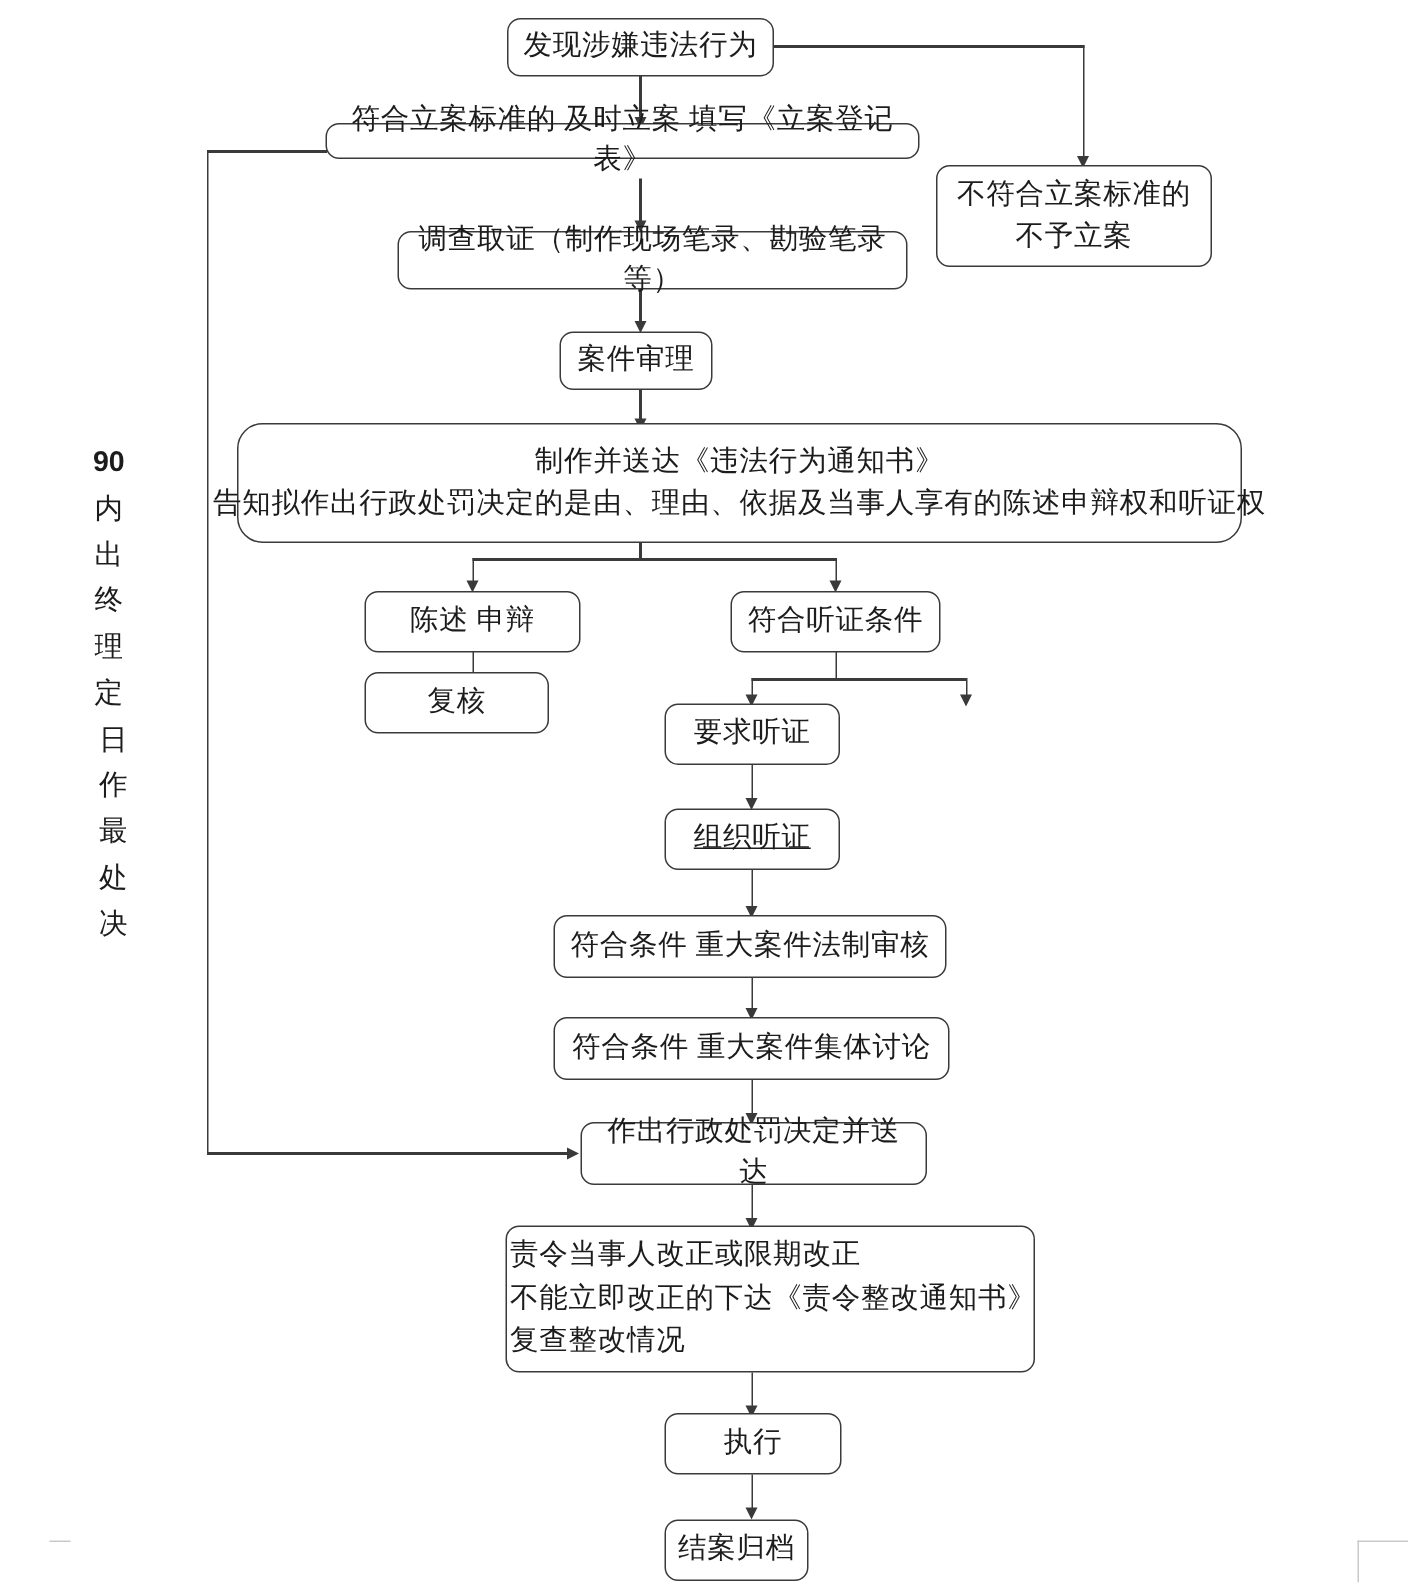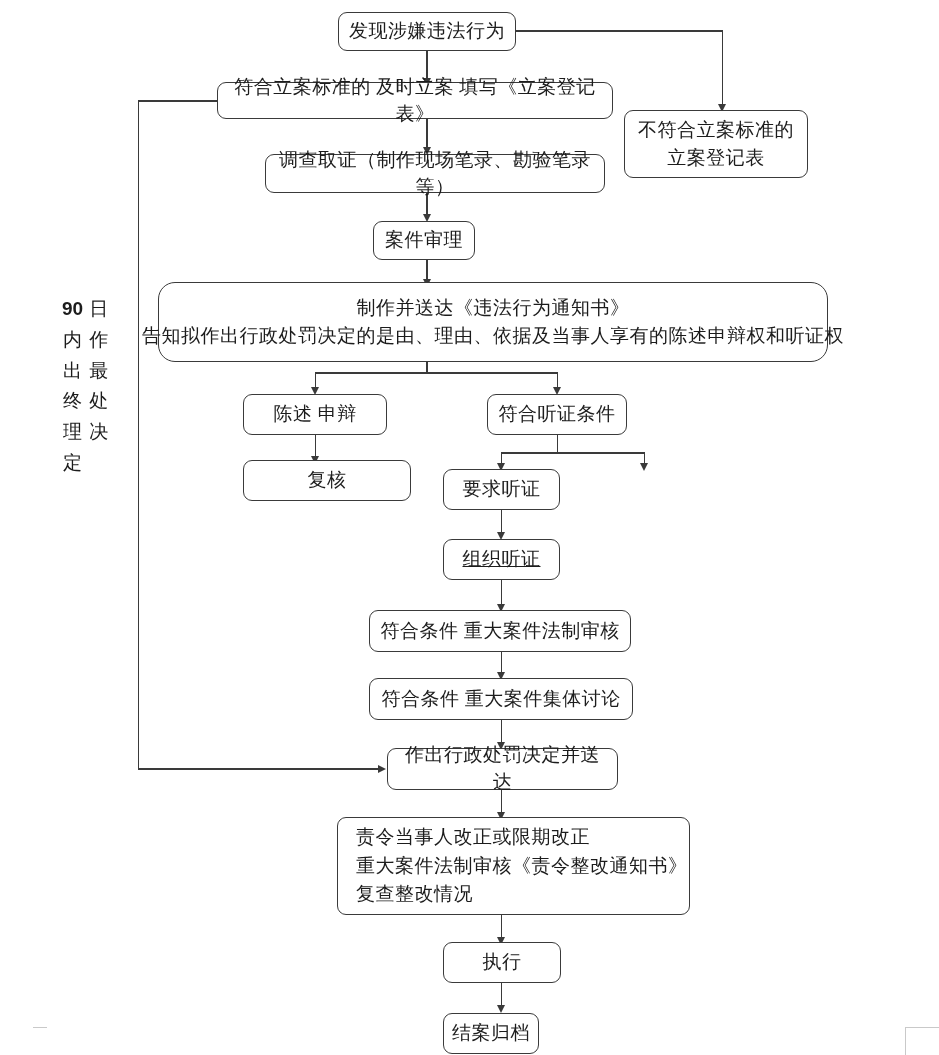--- a/index.html
+++ b/index.html
@@ -28,21 +28,21 @@
     justify-content: center;
     text-align: center;
     font-size: 19px;
     line-height: 1.42;
     letter-spacing: 0.5px;
     padding: 2px 8px;
     z-index: 3;
   }
   .node.multiline { line-height: 1.5; }
   .node .ln { display: block; white-space: nowrap; }
-  .node.left-align { justify-content: flex-start; text-align: left; padding-left: 18px; }
+  .node.left-align { justify-content: flex-start; text-align: left; padding-left: 2px; }
 
   
   .edge {
     position: absolute;
     background: #3a3a3a;
     z-index: 1;
   }
   .edge.h { height: 1.6px; }
   .edge.v { width: 1.6px; }
 
@@ -60,20 +60,21 @@
   .arrowhead.right {
     border-top: 4.5px solid transparent;
     border-bottom: 4.5px solid transparent;
     border-left: 8px solid #3a3a3a;
   }
 
   
   .side-label {
     position: absolute;
     display: flex;
+    flex-direction: column;
     z-index: 3;
   }
   .side-label .col {
     display: flex;
     flex-direction: column;
     align-items: center;
     font-size: 19px;
     line-height: 1.62;
     color: #1c1c1c;
   }
@@ -182,24 +183,24 @@
 
   <div class="edge v" style="left:500.6px; top:983px; height:26px;"></div>
   <div class="arrowhead down" style="left:497px; top:1005px;"></div>
 
   <div class="node" style="left:338px; top:12px; width:178px; height:39px;">
     <span>发现涉嫌违法行为</span>
   </div>
 
   <div class="node multiline" style="left:624px; top:110px; width:184px; height:68px; flex-direction:column;">
     <span class="ln">不符合立案标准的</span>
-    <span class="ln">立案登记表</span>
-  </div>
-
-  <div class="node" style="left:217px; top:82px; width:396px; height:37px;">
+    <span class="ln">不予立案</span>
+  </div>
+
+  <div class="node" style="left:217px; top:82px; width:396px; height:24px;">
     <span>符合立案标准的  及时立案  填写《立案登记表》</span>
   </div>
 
   <div class="node" style="left:265px; top:154px; width:340px; height:39px;">
     <span>调查取证（制作现场笔录、勘验笔录等）</span>
   </div>
 
   <div class="node" style="left:373px; top:221px; width:102px; height:39px;">
     <span>案件审理</span>
   </div>
@@ -210,21 +211,21 @@
   </div>
 
   <div class="node" style="left:243px; top:394px; width:144px; height:41px;">
     <span>陈述  申辩</span>
   </div>
 
   <div class="node" style="left:487px; top:394px; width:140px; height:41px;">
     <span>符合听证条件</span>
   </div>
 
-  <div class="node" style="left:243px; top:460px; width:168px; height:41px;">
+  <div class="node" style="left:243px; top:448px; width:123px; height:41px;">
     <span>复核</span>
   </div>
 
   <div class="node" style="left:443px; top:469px; width:117px; height:41px;">
     <span>要求听证</span>
   </div>
 
 
   <div class="node" style="left:443px; top:539px; width:117px; height:41px;text-decoration:underline;">
     <span>组织听证</span>
@@ -237,21 +238,21 @@
   <div class="node" style="left:369px; top:678px; width:264px; height:42px;">
     <span>符合条件  重大案件集体讨论</span>
   </div>
 
   <div class="node" style="left:387px; top:748px; width:231px; height:42px;">
     <span>作出行政处罚决定并送达</span>
   </div>
 
   <div class="node multiline left-align" style="left:337px; top:817px; width:353px; height:98px; flex-direction:column; align-items:flex-start; justify-content:center;">
     <span class="ln">责令当事人改正或限期改正</span>
-    <span class="ln">重大案件法制审核《责令整改通知书》</span>
+    <span class="ln">不能立即改正的下达《责令整改通知书》</span>
     <span class="ln">复查整改情况</span>
   </div>
 
   <div class="node" style="left:443px; top:942px; width:118px; height:41px;">
     <span>执行</span>
   </div>
 
   <div class="node" style="left:443px; top:1013px; width:96px; height:41px;">
     <span>结案归档</span>
   </div>

